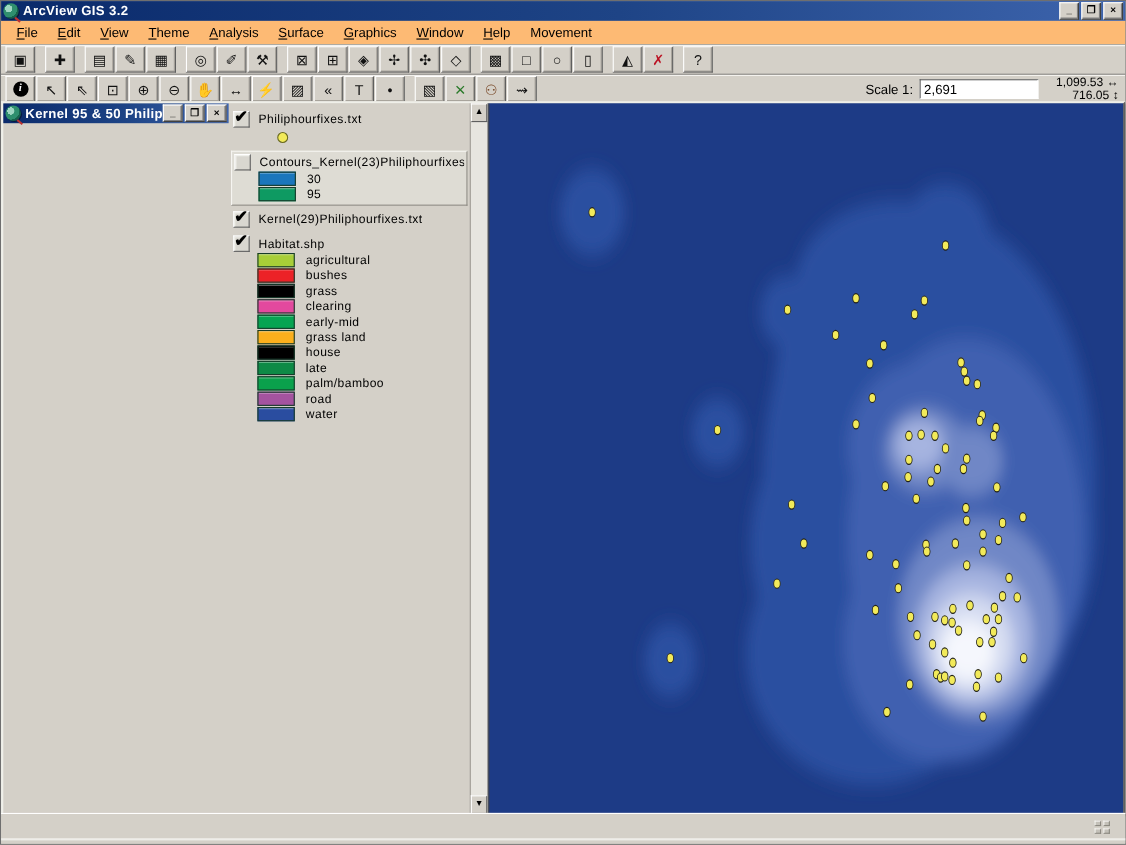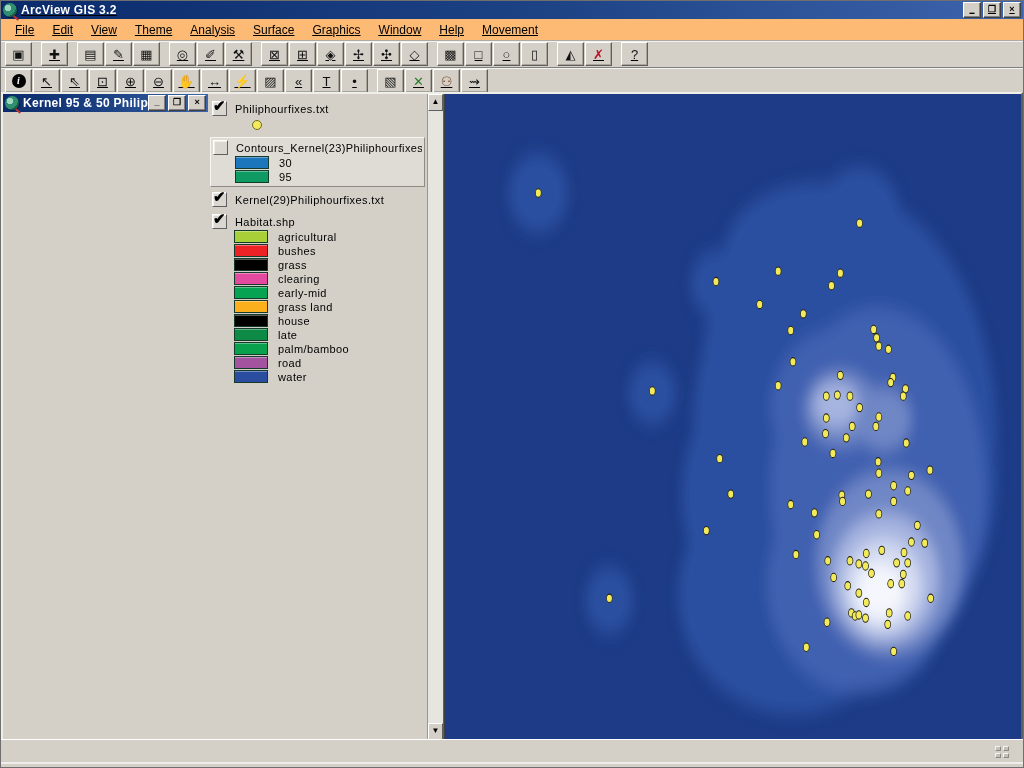--- a/index.html
+++ b/index.html
@@ -1,17 +1,17 @@
 <!DOCTYPE html>
 <html><head>
 <meta charset="utf-8">
 <style>
   html,body{margin:0;padding:0;width:1024px;height:768px;overflow:hidden;
     font-family:"Liberation Sans",sans-serif;background:#d4d0c8;}
-  .screen{position:absolute;inset:0;background:#d4d0c8;border:1px solid #6f6f6f;box-sizing:border-box;text-decoration:underline;}
+  .screen{position:absolute;inset:0;background:#d4d0c8;border:1px solid #6f6f6f;box-sizing:border-box;}
   
   .titlebar{height:18px;display:flex;align-items:center;padding:0 2px;
     background:linear-gradient(90deg,#0a2a6b 0%,#1e4486 55%,#3d64ad 100%);color:#fff;}
   .titlebar .title-text{font-size:12px;font-weight:bold;margin-left:4px;letter-spacing:.3px;
     white-space:nowrap;flex:1;}
   .app-icon{width:14px;height:14px;border-radius:50%;flex:0 0 auto;
     background:radial-gradient(circle at 35% 35%,#9fd6c2 0 25%,#2f8f6e 26% 60%,#17604a 61% 100%);
     box-shadow:1px 1px 0 rgba(0,0,0,.45);position:relative;}
   .app-icon::after{content:"";position:absolute;right:-2px;bottom:-2px;width:6px;height:2px;
     background:#b33; transform:rotate(40deg);}
@@ -232,20 +232,30 @@
         <div class="tbtn">
           <span class="g" style="color: rgb(42, 122, 42);">✕</span>
         </div>
         <div class="tbtn">
           <span class="g" style="color: rgb(122, 74, 42);">⚇</span>
         </div>
         <div class="tbtn">
           <span class="g">⇝</span>
         </div>
       </div>
+      <div class="scale-area" id="scalearea">
+      <span>Scale 1:</span>
+      <input class="scale-input" value="2,691" style="">
+      <div class="coords">
+        <div><span>1,099.53</span>
+             <span>↔</span></div>
+        <div><span>716.05</span>
+             <span>↕</span></div>
+      </div>
+    </div>
   </div>
 
   <div class="docwin">
     <div class="titlebar">
       <span class="app-icon"></span>
       <span class="title-text">Kernel 95 &amp; 50 Philip</span>
       <span class="win-controls">
         <span class="wbtn">_</span>
         <span class="wbtn">❐</span>
         <span class="wbtn">×</span>

